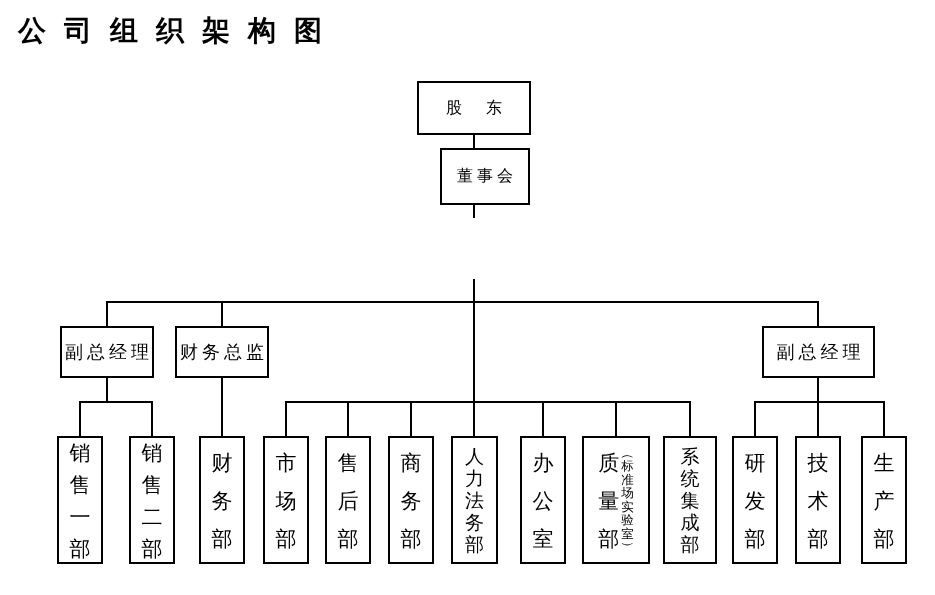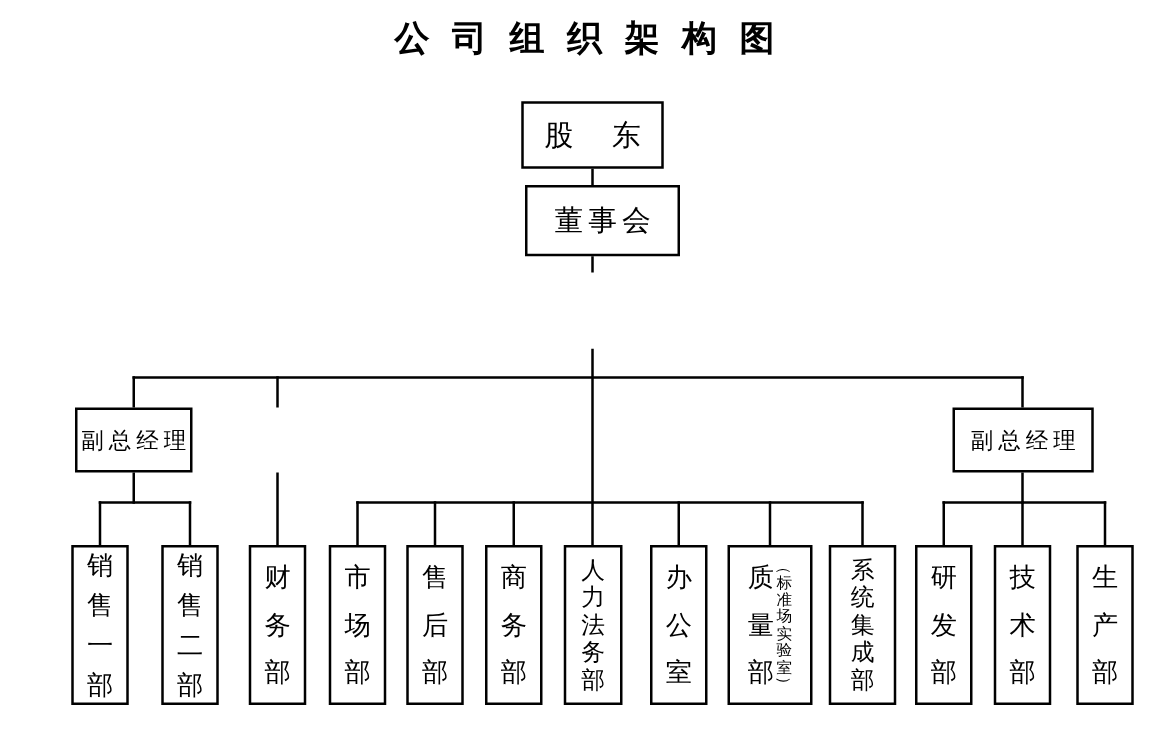--- a/index.html
+++ b/index.html
@@ -7,36 +7,36 @@
     position: relative;
     width: 935px; height: 595px;
     background: #ffffff;
     font-family: "Liberation Sans", sans-serif;
     color: #000;
     overflow: hidden;
   }
   .title {
     position: absolute;
     left: 0; top: 12px; width: 935px;
-    text-align: center;
+    text-align: left;
     font-size: 28px;
     font-weight: bold;
     letter-spacing: 18px;
     text-indent: 18px;
     color: #000;
   }
   .node {
     position: absolute;
     box-sizing: border-box;
     border: 2px solid #000;
     background: #fff;
     display: flex;
     align-items: center;
     justify-content: center;
-    font-size: 23px;
+    font-size: 16px;
     letter-spacing: 4px;
     text-indent: 4px;
     white-space: pre;
   }
   .dept {
     position: absolute;
     box-sizing: border-box;
     top: 436px;
     width: 46px; height: 128px;
     border: 2px solid #000;
@@ -67,26 +67,29 @@
 </head>
 <body>
 
 <div id="canvas">
 
   <div class="title">公司组织架构图</div>
 
   <div class="node" style="left:417px; top:81px;  width:114px; height:54px;">
     <span>股　东</span>
   </div>
-  <div class="node" style="left:420px; top:148px; width:124px; height:57px;">
+  <div class="node" style="left:440px; top:148px; width:90px; height:57px;">
     <span>董事会</span>
   </div>
 
   <div class="node" style="left:60px;  top:326px; width:94px;  height:52px; font-size:18px;">
     <span>副总经理</span>
+  </div>
+  <div class="node" style="left:175px; top:326px; width:94px;  height:52px; font-size:18px;">
+    <span>财务总监</span>
   </div>
   <div class="node" style="left:762px; top:326px; width:113px; height:52px; font-size:18px;">
     <span>副总经理</span>
   </div>
 
   <div class="vl" style="left:473px; top:135px; height:13px;"></div>
   <div class="vl" style="left:473px; top:205px; height:13px;"></div>
   <div class="vl" style="left:473px; top:279px; height:157px;"></div>
   <div class="vl" style="left:106px; top:301px; height:25px;"></div>
   <div class="vl" style="left:221px; top:301px; height:25px;"></div>

